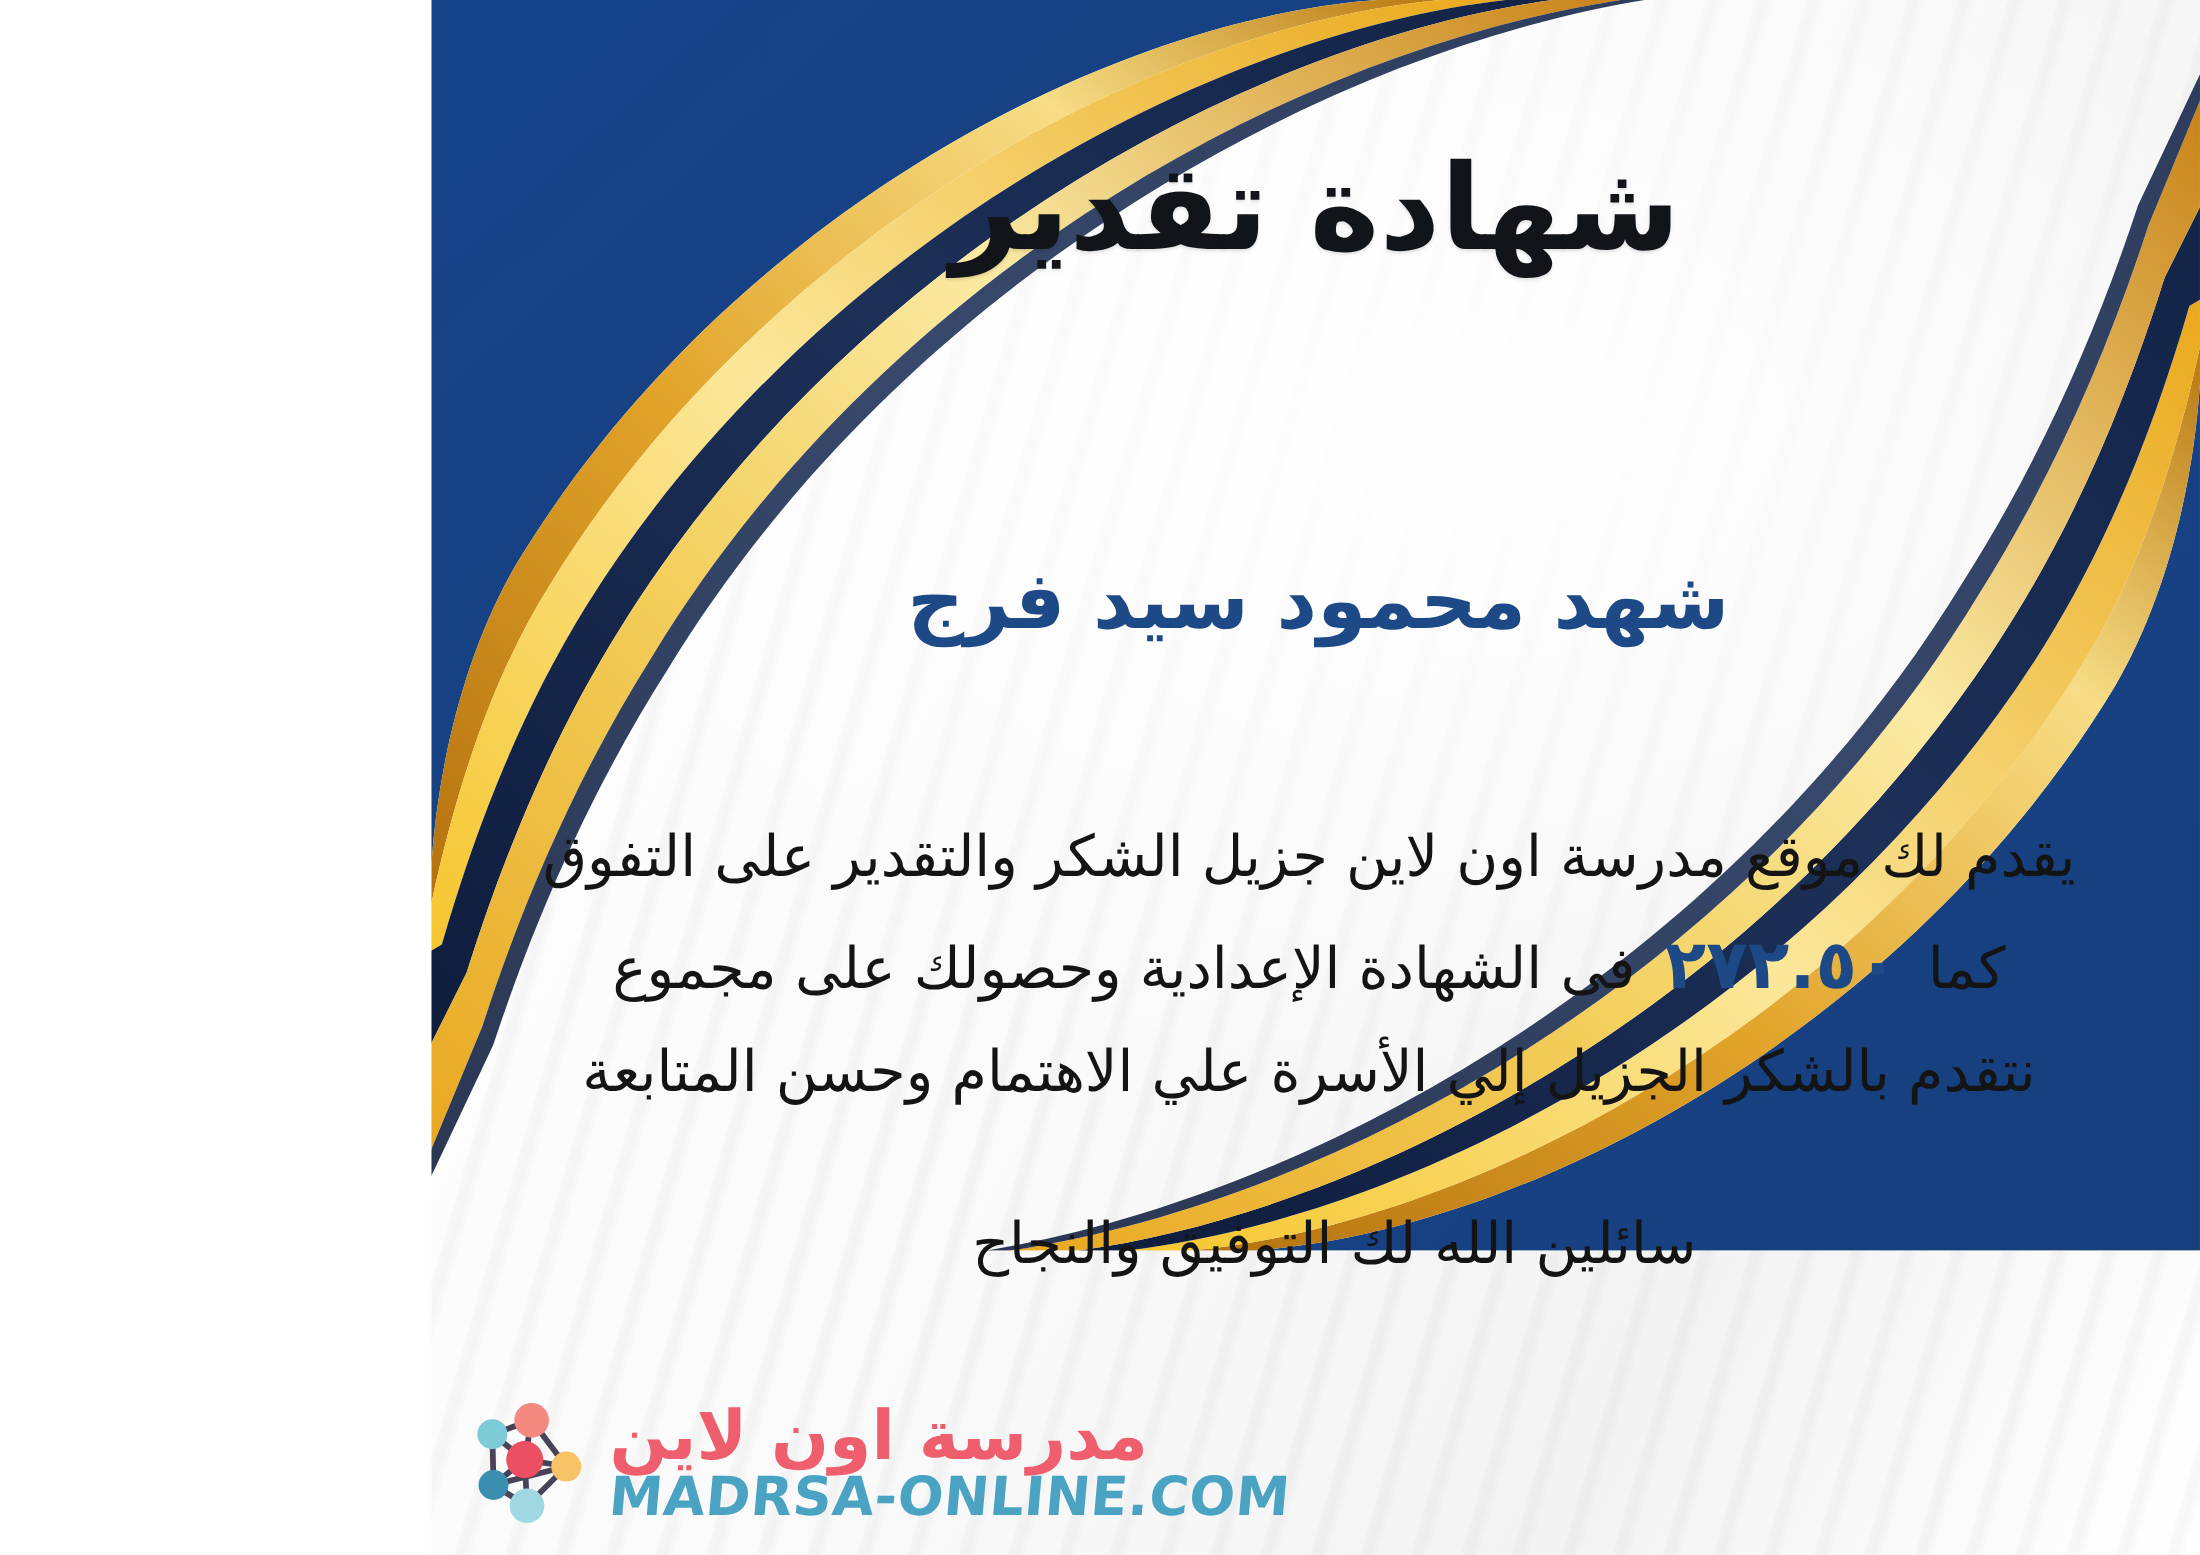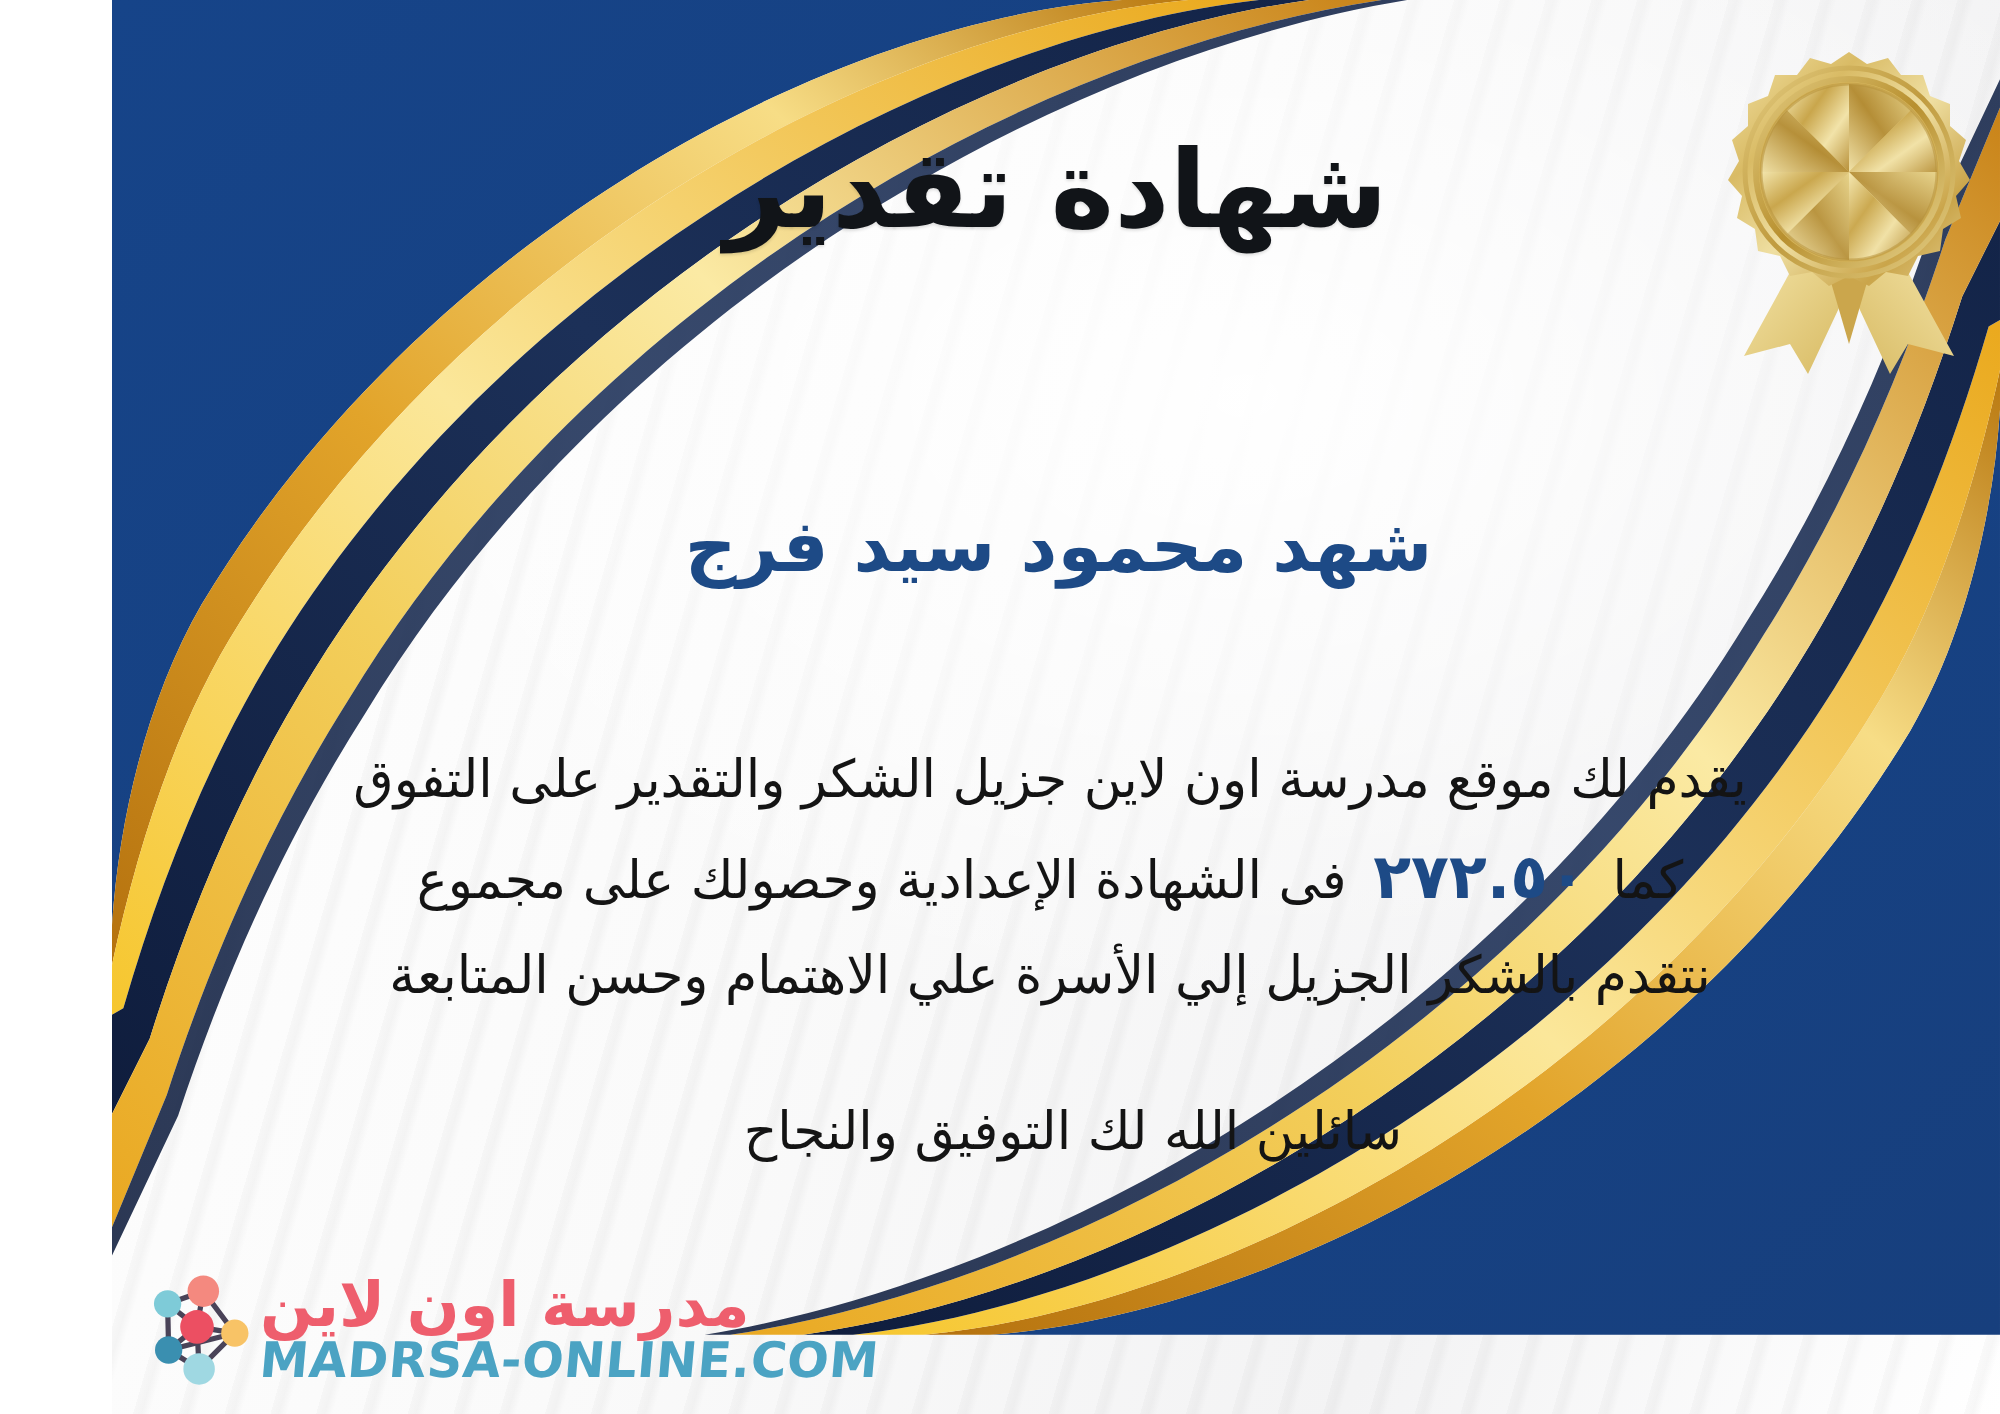--- a/index.html
+++ b/index.html
@@ -7,21 +7,21 @@
     margin: 0;
     padding: 0;
     background: #ffffff;
   }
   body {
     font-family: "DejaVu Sans", "Liberation Sans", sans-serif;
   }
 
   .certificate {
     position: relative;
-    width: 1888px;
+    width: 1608px;
     height: 1414px;
     overflow: hidden;
     background: #ffffff;
   }
 
   
   .paper-texture {
     position: absolute;
     inset: 0;
     background:
@@ -122,20 +122,21 @@
   }
 
   
   .brand {
     position: absolute;
     left: 22px;
     bottom: 22px;
     display: flex;
     flex-direction: row-reverse;
     align-items: center;
+    gap: 14px;
     z-index: 6;
   }
   .brand-text {
     display: flex;
     flex-direction: column;
     align-items: flex-end;
     line-height: 1;
   }
   .brand-ar {
     font-size: 62px;

